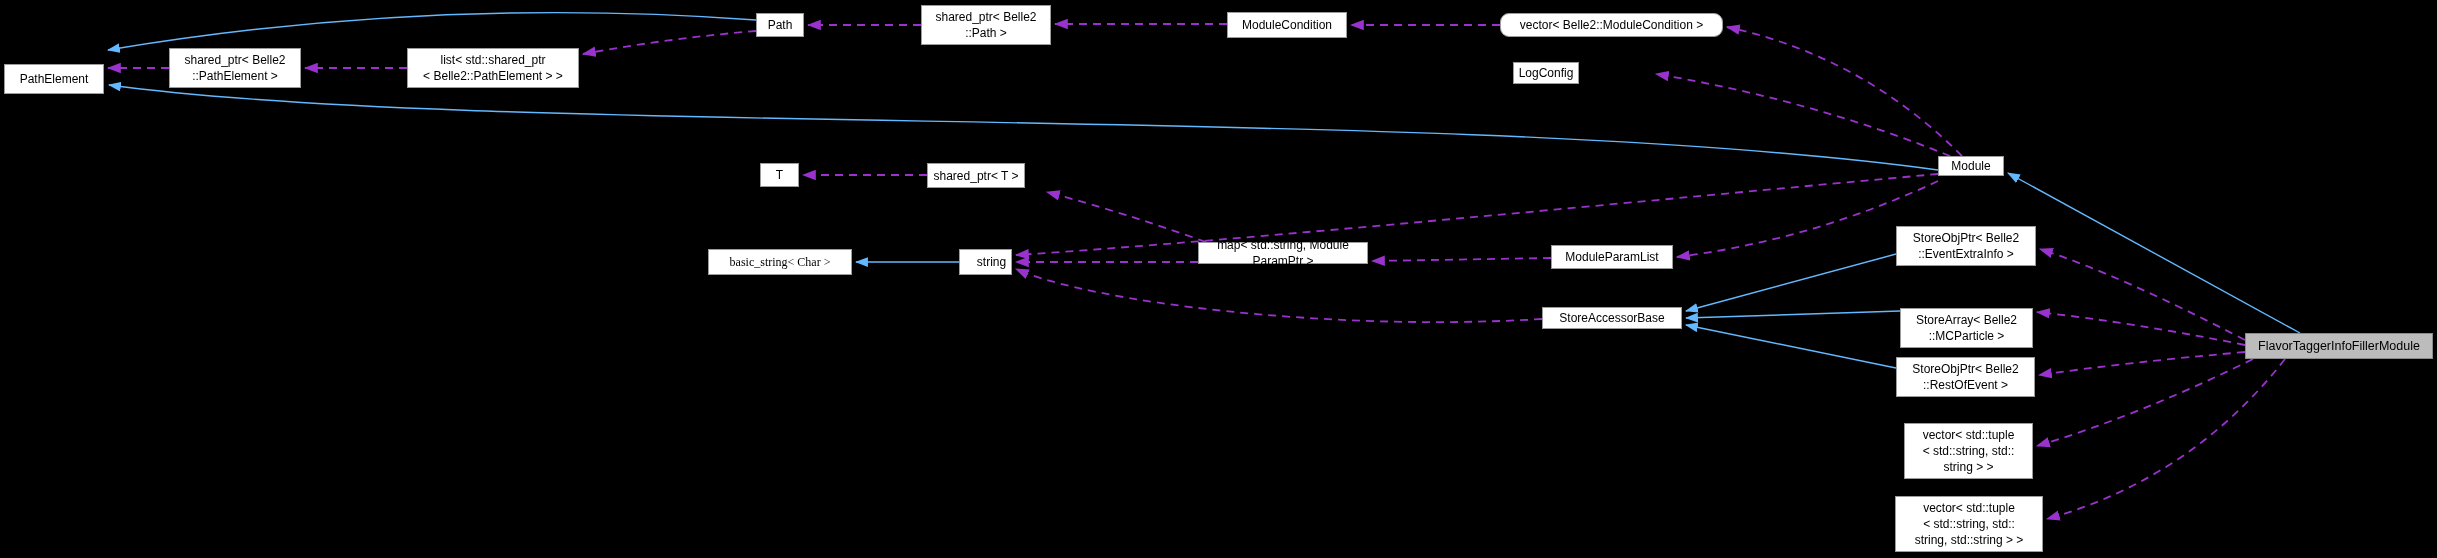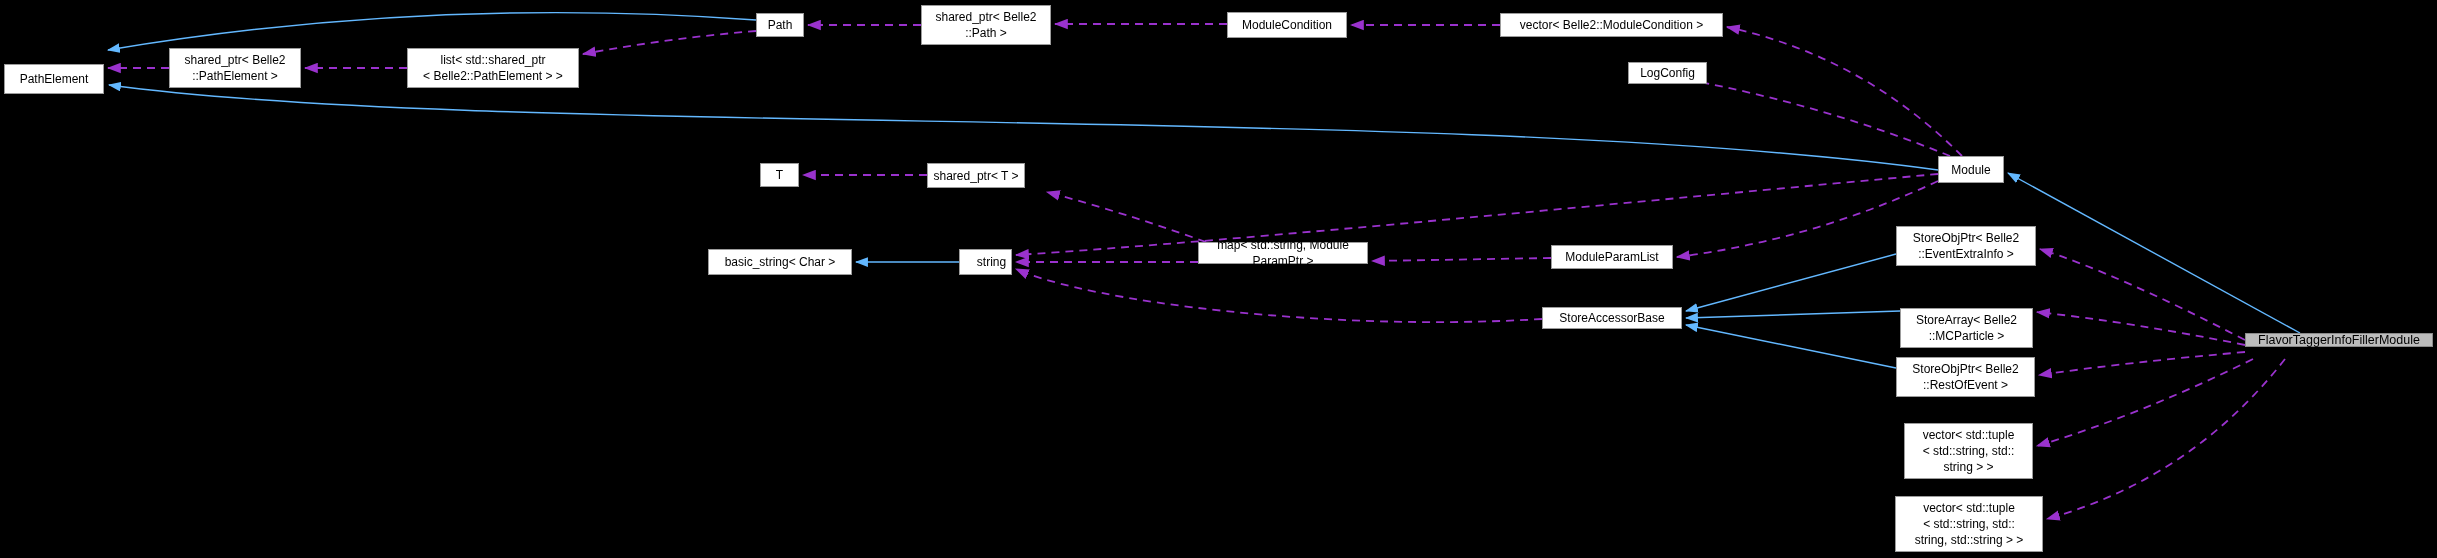--- a/index.html
+++ b/index.html
@@ -111,36 +111,36 @@
       <div class="node" style="left: 756px; top: 13px; width: 48px; height: 24px;">
         <div class="node-line">Path</div>
       </div>
       <div class="node" style="left: 921px; top: 5px; width: 130px; height: 40px;">
         <div class="node-line">shared_ptr&lt; Belle2</div>
         <div class="node-line">::Path &gt;</div>
       </div>
       <div class="node" style="left: 1227px; top: 12px; width: 120px; height: 26px;">
         <div class="node-line">ModuleCondition</div>
       </div>
-      <div class="node" style="left: 1500px; top: 13px; width: 223px; height: 24px;">
+      <div class="node" style="left: 1500px; top: 13px; width: 223px; height: 24px; border-radius: 9px;">
         <div class="node-line">vector&lt; Belle2::ModuleCondition &gt;</div>
       </div>
-      <div class="node" style="left: 1628px; top: 62px; width: 79px; height: 22px; align-items: center;">
+      <div class="node" style="left: 1513px; top: 62px; width: 66px; height: 22px; align-items: center;">
         <div class="node-line">LogConfig</div>
       </div>
-      <div class="node" style="left: 1938px; top: 156px; width: 66px; height: 27px;">
+      <div class="node" style="left: 1938px; top: 156px; width: 66px; height: 20px;">
         <div class="node-line">Module</div>
       </div>
       <div class="node" style="left: 760px; top: 163px; width: 39px; height: 24px;">
         <div class="node-line">T</div>
       </div>
       <div class="node" style="left: 927px; top: 163px; width: 98px; height: 25px;">
         <div class="node-line">shared_ptr&lt; T &gt;</div>
       </div>
-      <div class="node" style="left: 708px; top: 249px; width: 144px; height: 26px;">
+      <div class="node" style="left: 708px; top: 249px; width: 144px; height: 26px; font-family: Liberation Serif, serif;">
         <div class="node-line">basic_string&lt; Char &gt;</div>
       </div>
       <div class="node" style="left: 959px; top: 249px; width: 53px; height: 26px; padding-left: 12px;">
         <div class="node-line">string</div>
       </div>
       <div class="node" style="left: 1198px; top: 242px; width: 170px; height: 22px;">
         <div class="node-line">map&lt; std::string, Module</div>
         <div class="node-line">ParamPtr &gt;</div>
       </div>
       <div class="node" style="left: 1551px; top: 245px; width: 122px; height: 24px;">
@@ -164,17 +164,17 @@
       <div class="node" style="left: 1904px; top: 423px; width: 129px; height: 56px;">
         <div class="node-line">vector&lt; std::tuple</div>
         <div class="node-line">&lt; std::string, std::</div>
         <div class="node-line">string &gt; &gt;</div>
       </div>
       <div class="node" style="left: 1895px; top: 496px; width: 148px; height: 56px;">
         <div class="node-line">vector&lt; std::tuple</div>
         <div class="node-line">&lt; std::string, std::</div>
         <div class="node-line">string, std::string &gt; &gt;</div>
       </div>
-      <div class="node focus" style="left: 2245px; top: 333px; width: 188px; height: 14px;">
+      <div class="node focus" style="left: 2245px; top: 333px; width: 188px; height: 26px;">
         <div class="node-line">FlavorTaggerInfoFillerModule</div>
       </div>
     </div>
 </div>
 
 </body></html>

